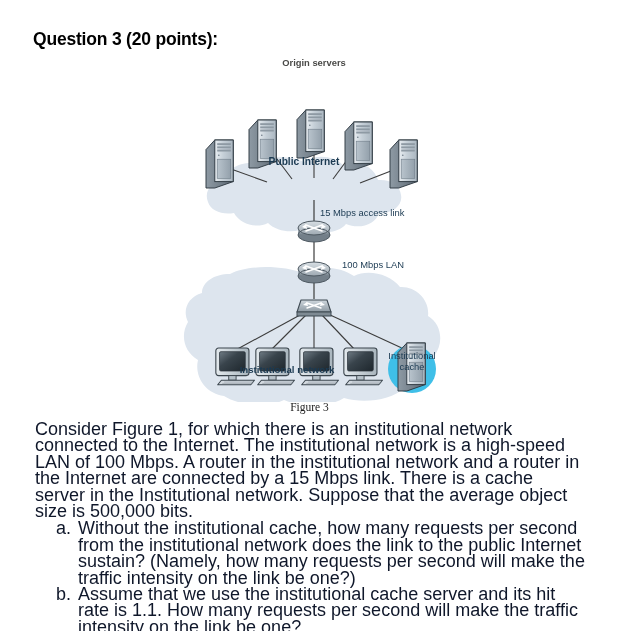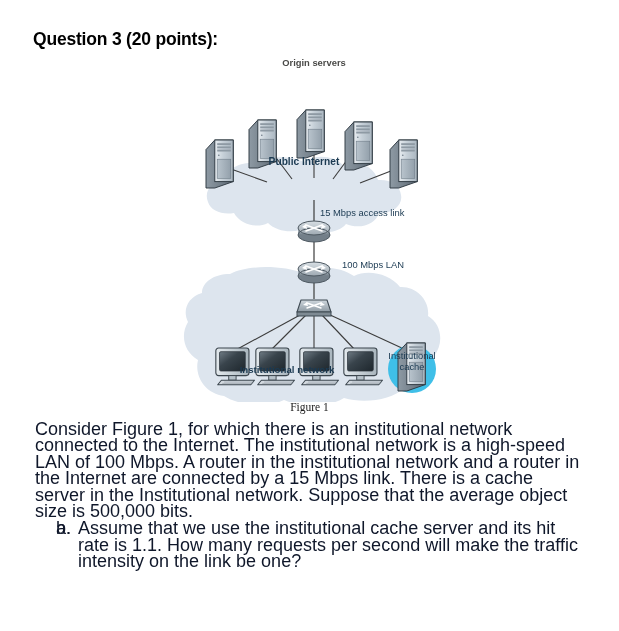--- a/index.html
+++ b/index.html
@@ -343,27 +343,28 @@
 
       <text x="342" y="216" text-anchor="start" font-family="Liberation Sans, sans-serif" font-size="9.4" fill="#1b3a52">100 Mbps LAN</text>
 
       <text x="287" y="321" text-anchor="middle" font-family="Liberation Sans, sans-serif" font-size="9.7" font-weight="bold" fill="#1b3a52">Institutional network</text>
 
       <text x="412" y="307" text-anchor="middle" font-family="Liberation Sans, sans-serif" font-size="9.4" fill="#1b3a52">Institutional</text>
       <text x="412" y="318" text-anchor="middle" font-family="Liberation Sans, sans-serif" font-size="9.4" fill="#1b3a52">cache</text>
     </svg>
   </div>
 
-  <div id="figure-caption">Figure 1</div>
+  <div id="figure-caption">Figure 3</div>
 
   <div id="body-text">
     <p>Consider Figure 1, for which there is an institutional network connected to the Internet. The institutional network is a high-speed LAN of 100 Mbps. A router in the institutional network and a router in the Internet are connected by a 15 Mbps link. There is a cache server in the Institutional network. Suppose that the average object size is 500,000 bits.</p>
     <ol class="qlist">
       <li>
         <span class="marker">a.</span>
+        <span>Without the institutional cache, how many requests per second from the institutional network does the link to the public Internet sustain? (Namely, how many requests per second will make the traffic intensity on the link be one?)</span>
       </li>
       <li>
         <span class="marker">b.</span>
         <span>Assume that we use the institutional cache server and its hit rate is 1.1. How many requests per second will make the traffic intensity on the link be one?</span>
       </li>
     </ol>
   </div>
 
 </div>
 

